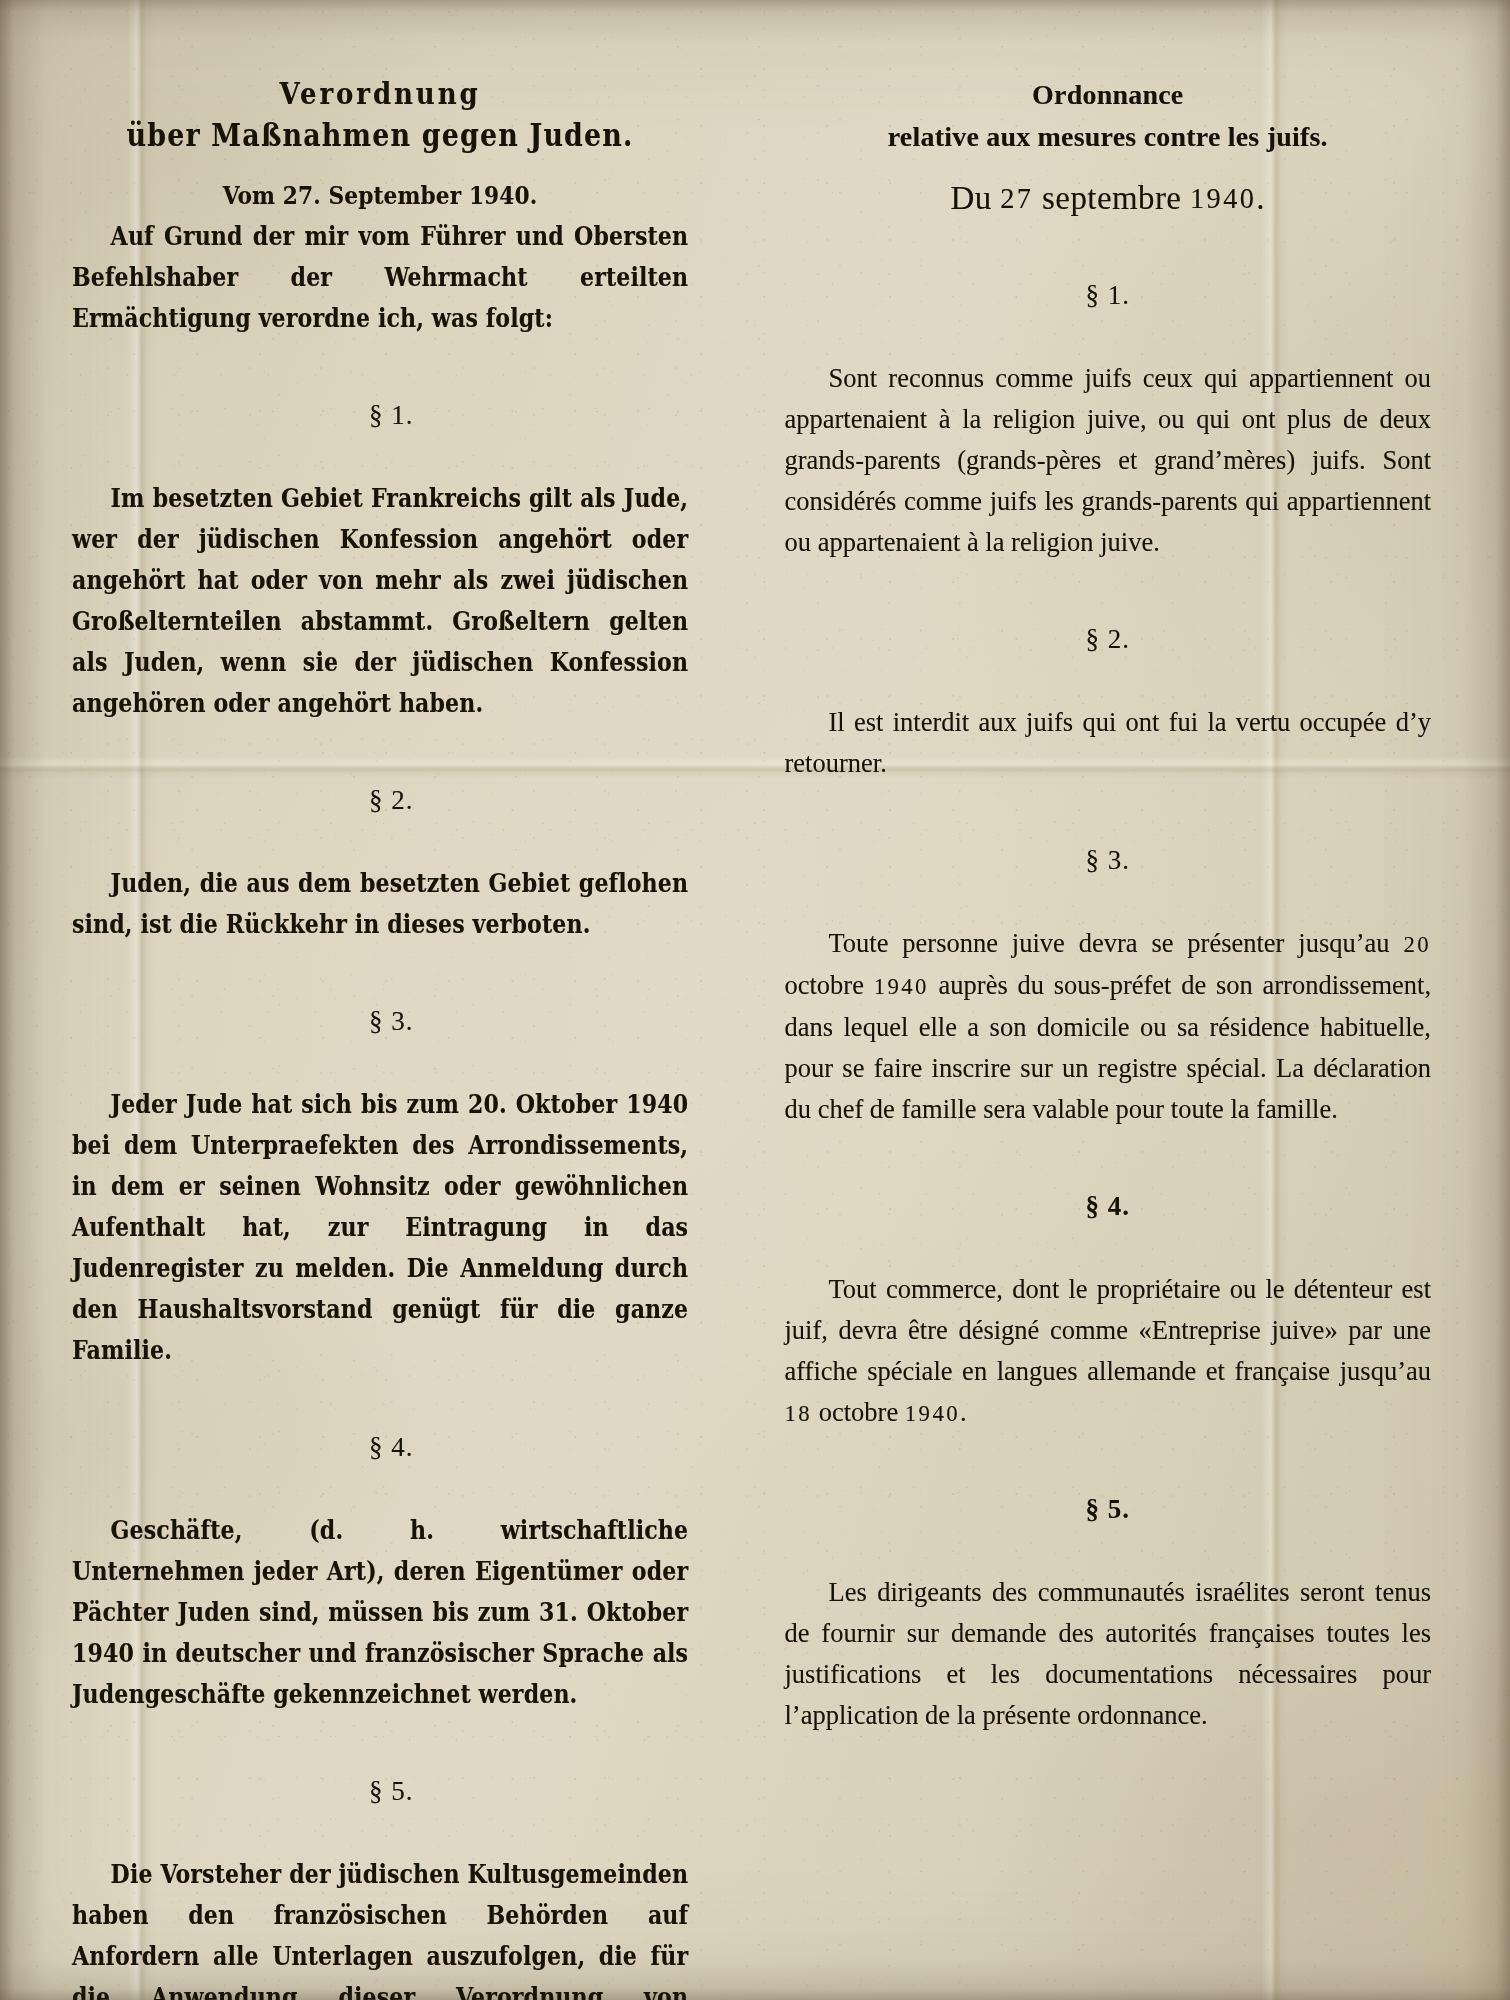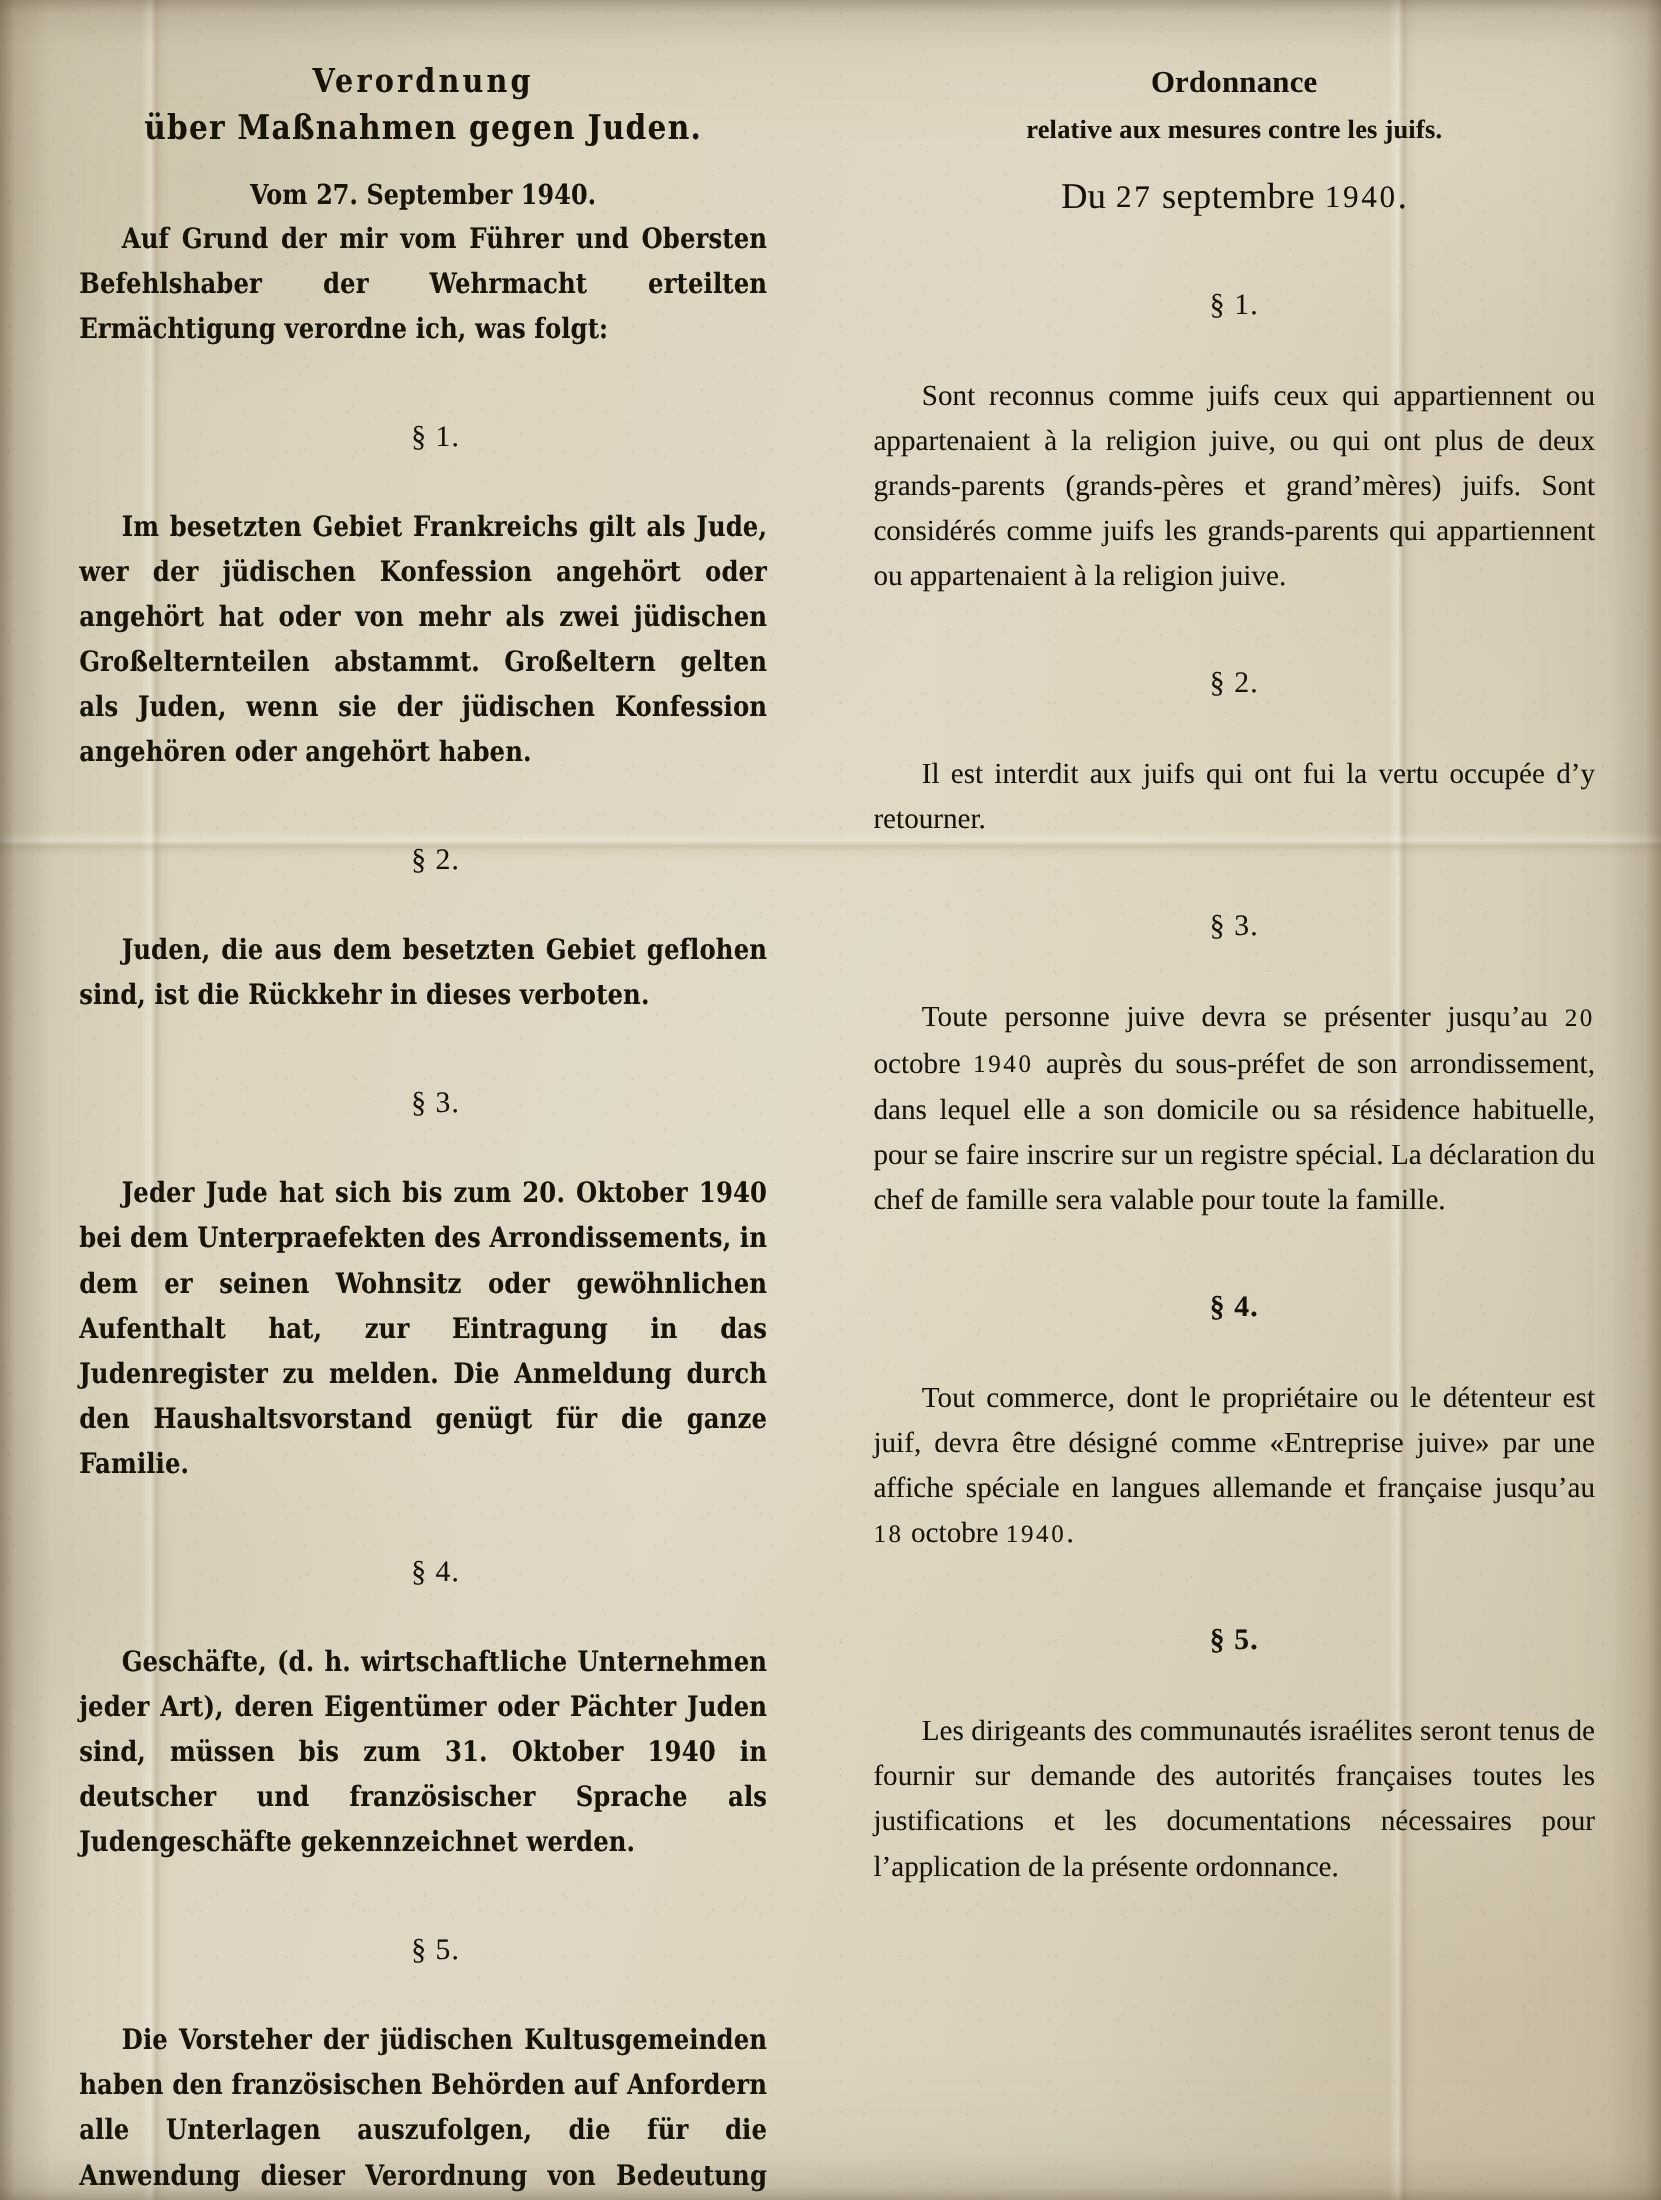--- a/index.html
+++ b/index.html
@@ -87,23 +87,24 @@
       rgba(150,134,103,0) 100%);
   }
 
   
   #sheet {
     position: absolute;
     inset: 0;
     display: grid;
     grid-template-columns: 1fr 1fr;
     column-gap: 32px;
-    padding: 40px 44px 26px 42px;
+    padding: 40px 63px 26px 42px;
     box-sizing: border-box;
     z-index: 3;
+    margin-top: 19px;
   }
 
   .col { position: relative; }
 
   
   .col-de {
     color: #181309;
     font-family: "DejaVu Serif", "Liberation Serif", serif;
     font-size: 25.5px;
     line-height: 41px;
@@ -147,21 +148,21 @@
     margin-top: 21px;
   }
 
   .title-fr {
     font-weight: 700;
     font-size: 28px;
     line-height: 38px;
     letter-spacing: 0.2px;
     margin: 17px 0 0 0;
   }
-  .title-fr .l2 { display: block; margin-top: 4px; font-size: 24px; }
+  .title-fr .l2 { display: block; margin-top: 4px; font-size: 28px; }
 
   .dateline-fr {
     font-size: 33px;
     letter-spacing: 0.4px;
     margin-top: 22px;
     font-weight: 400;
   }
 
   
   .osf {

